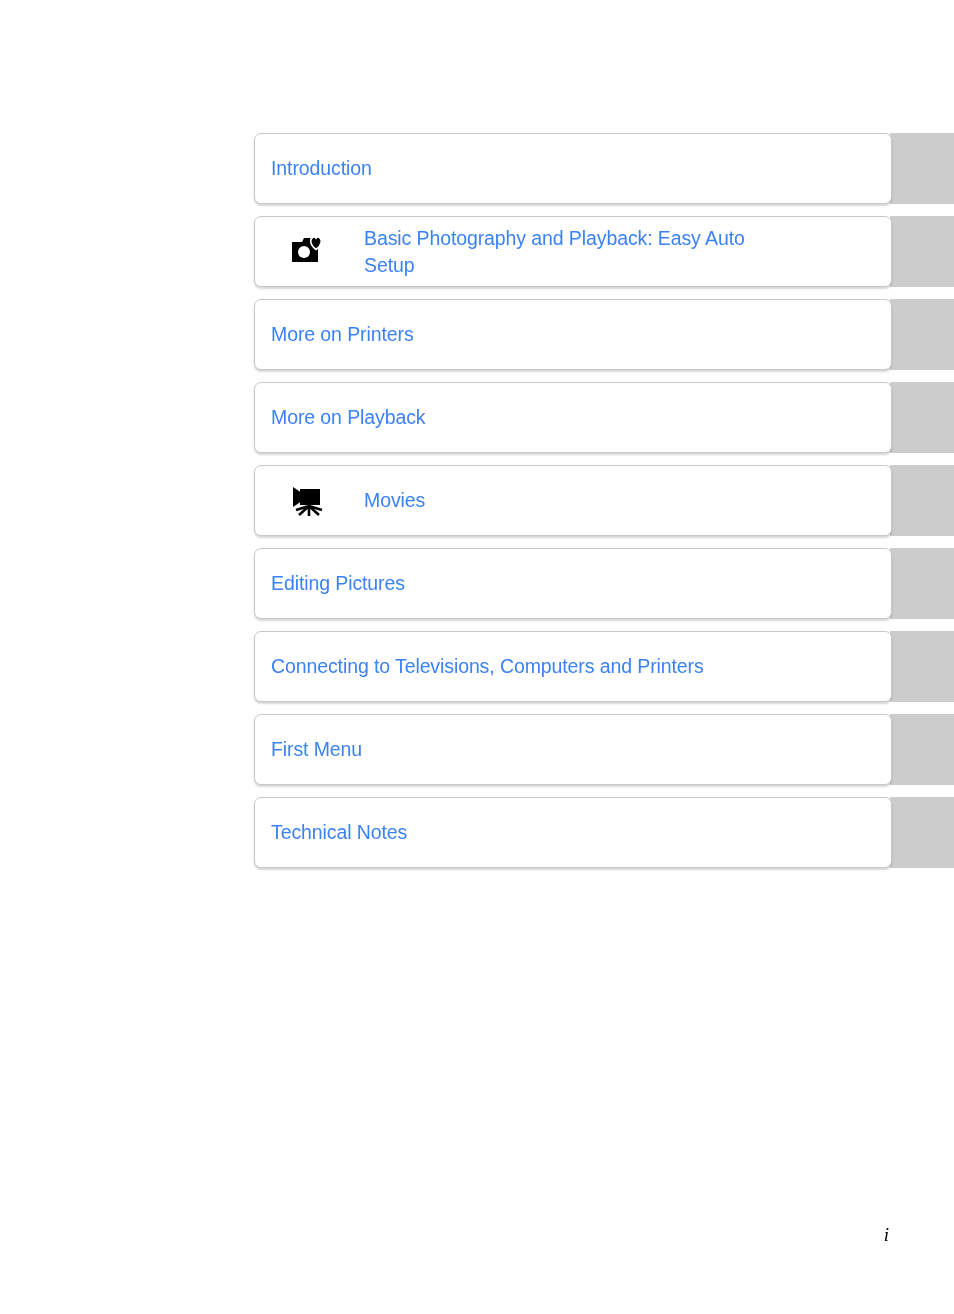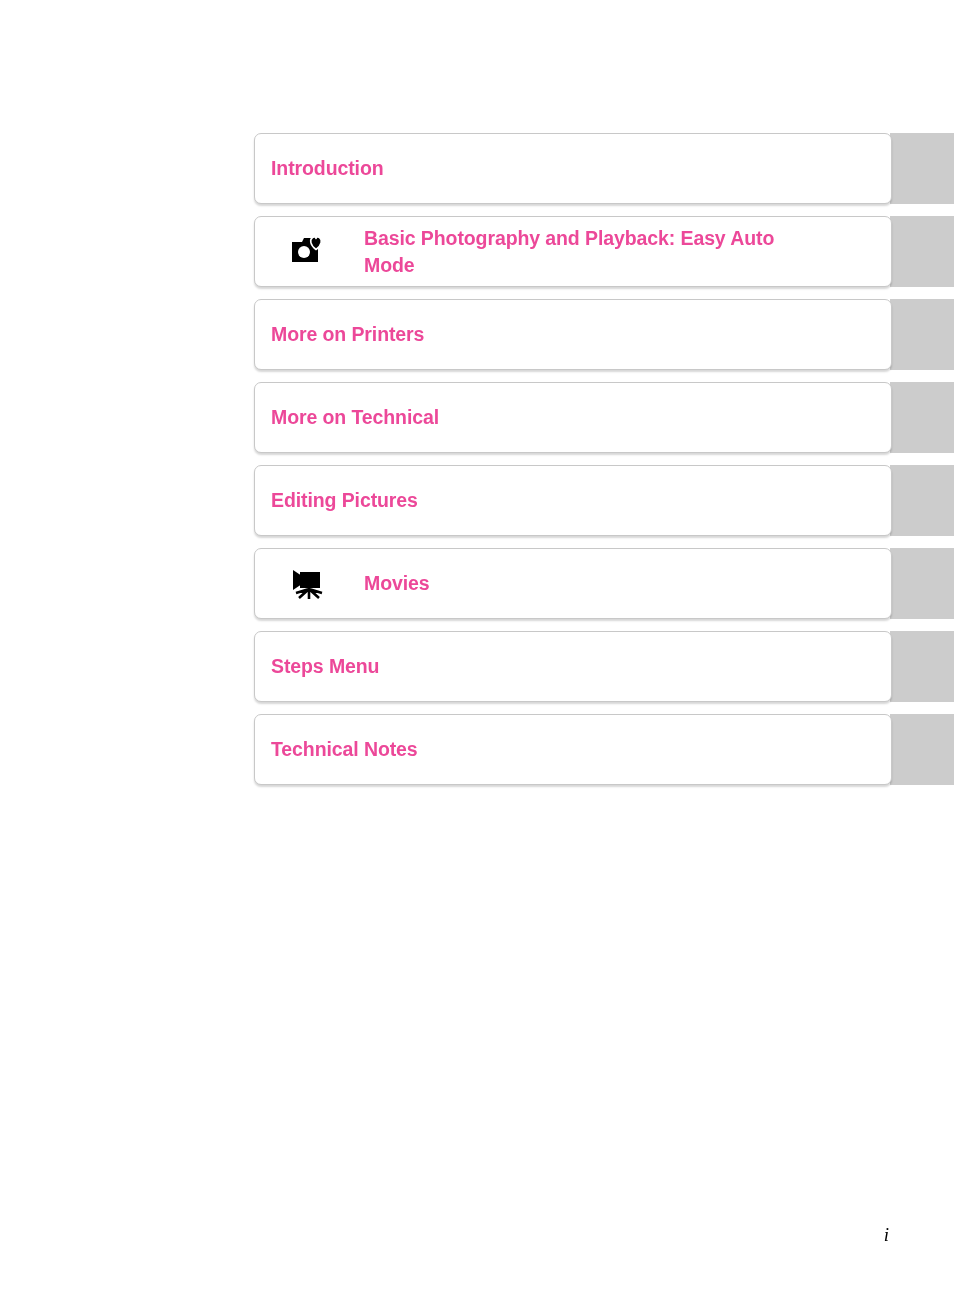--- a/index.html
+++ b/index.html
@@ -61,22 +61,22 @@
     left: 36px;
     top: 50%;
     transform: translateY(-50%);
     width: 36px;
     height: 34px;
     display: block;
   }
 
   .chapter-title {
     font-size: 19.5px;
-    font-weight: bold;
-    color: #ec4899;
+    font-weight: normal;
+    color: #3b82f6;
     line-height: 27px;
     letter-spacing: -0.1px;
     white-space: pre-line;
   }
   .chapter-title.no-icon  { margin-left: 16px; }
   .chapter-title.with-icon{ margin-left: 109px; }
 
   
   #page-number {
     position: absolute;
@@ -102,56 +102,62 @@
     </div>
     <div class="chapter-row">
       <div class="tab-marker"></div>
       <div class="chapter-card">
         <svg viewBox="0 0 36 34" class="chapter-icon">
           <path d="M1 7 H11 L13 3 H27 V27 H1 Z" fill="#000"></path>
           <circle cx="13" cy="17" r="6" fill="#fff"></circle>
           <path d="M25 14.5 C19 10 18.5 4.5 21.5 2.5 C23.4 1.2 24.6 2.2 25 3.4 C25.4 2.2 26.6 1.2 28.5 2.5 C31.5 4.5 31 10 25 14.5 Z" fill="#000" stroke="#fff" stroke-width="1.6" stroke-linejoin="round"></path>
         </svg>
         <div class="chapter-title with-icon">Basic Photography and Playback: Easy Auto
-Mode</div>
+Setup</div>
       </div>
     </div>
     <div class="chapter-row">
       <div class="tab-marker"></div>
       <div class="chapter-card">
         <div class="chapter-title no-icon">More on Printers</div>
       </div>
     </div>
     <div class="chapter-row">
       <div class="tab-marker"></div>
       <div class="chapter-card">
-        <div class="chapter-title no-icon">More on Technical</div>
-      </div>
-    </div>
-    <div class="chapter-row">
-      <div class="tab-marker"></div>
-      <div class="chapter-card">
-        <div class="chapter-title no-icon">Editing Pictures</div>
+        <div class="chapter-title no-icon">More on Playback</div>
       </div>
     </div>
     <div class="chapter-row">
       <div class="tab-marker"></div>
       <div class="chapter-card">
         <svg viewBox="0 0 36 34" class="chapter-icon">
           <path d="M2 3 L11 9 L11 17 L2 23 Z" fill="#000"></path>
           <rect x="9" y="5" width="20" height="16" fill="#000"></rect>
           <path d="M18 21 L18 32 M18 22 L8 31 M18 22 L28 31 M18 22 L5 26 M18 22 L31 26" stroke="#000" stroke-width="2.6" fill="none" stroke-linecap="butt"></path>
         </svg>
         <div class="chapter-title with-icon">Movies</div>
       </div>
     </div>
     <div class="chapter-row">
       <div class="tab-marker"></div>
       <div class="chapter-card">
-        <div class="chapter-title no-icon">Steps Menu</div>
+        <div class="chapter-title no-icon">Editing Pictures</div>
+      </div>
+    </div>
+    <div class="chapter-row">
+      <div class="tab-marker"></div>
+      <div class="chapter-card">
+        <div class="chapter-title no-icon">Connecting to Televisions, Computers and Printers</div>
+      </div>
+    </div>
+    <div class="chapter-row">
+      <div class="tab-marker"></div>
+      <div class="chapter-card">
+        <div class="chapter-title no-icon">First Menu</div>
       </div>
     </div>
     <div class="chapter-row">
       <div class="tab-marker"></div>
       <div class="chapter-card">
         <div class="chapter-title no-icon">Technical Notes</div>
       </div>
     </div>
   </div>
 

